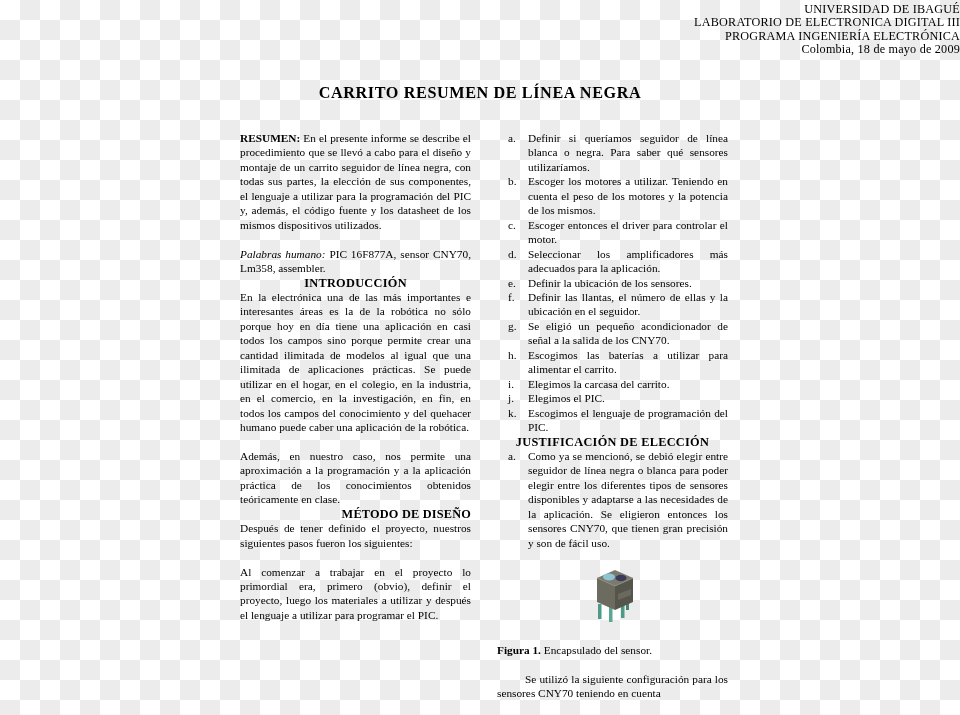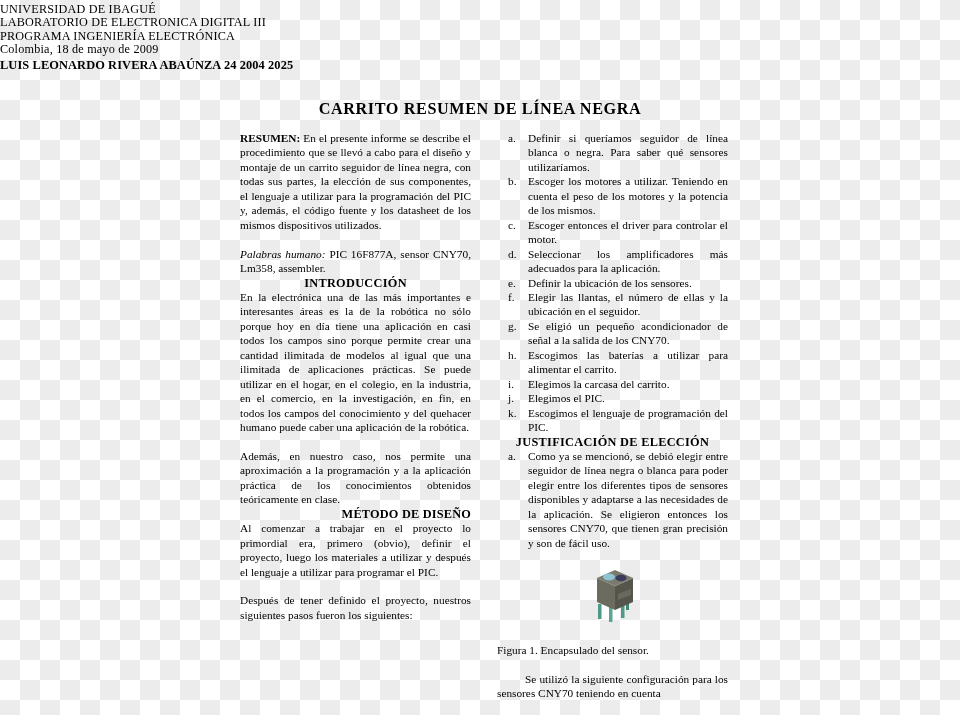--- a/index.html
+++ b/index.html
@@ -24,21 +24,21 @@
 
   #page {
     position: relative;
     width: 960px;
     height: 715px;
     box-sizing: border-box;
   }
 
   
   .doc-header {
-    text-align: left;
+    text-align: right;
     padding-top: 3px;
   }
   .doc-header .hline {
     font-size: 12.2px;
     line-height: 13.4px;
     letter-spacing: 0.2px;
     white-space: nowrap;
   }
   .doc-header .hline.author {
     font-weight: bold;
@@ -132,72 +132,71 @@
     display: inline-block;
     width: 64px;
     height: 60px;
   }
   .fig-caption {
     margin-top: 15px;
     font-size: 11.3px;
     line-height: 14.45px;
     text-align: left;
   }
-  .fig-caption .fig-label { font-weight: normal; text-align: center; }
+  .fig-caption .fig-label { font-weight: bold; text-align: center; }
 
   .indent-para {
     text-indent: 28px;
   }
 </style>
 </head>
 <body>
 
 <div id="page">
 
   <div class="doc-header">
     <div class="hline">UNIVERSIDAD DE IBAGUÉ</div>
     <div class="hline">LABORATORIO DE ELECTRONICA DIGITAL III</div>
     <div class="hline">PROGRAMA INGENIERÍA ELECTRÓNICA</div>
     <div class="hline">Colombia, 18 de mayo de 2009</div>
-    <div class="hline author">LUIS LEONARDO RIVERA ABAÚNZA 24 2004 2025</div>
   </div>
 
   <div class="doc-title">CARRITO RESUMEN DE LÍNEA NEGRA</div>
 
   <div class="columns">
 
     <div class="col col-left">
 
       <p class="para"><span class="lead-bold">RESUMEN:</span><span> En el presente informe se describe el procedimiento que se llevó a cabo para el diseño y montaje de un carrito seguidor de línea negra, con todas sus partes, la elección de sus componentes, el lenguaje a utilizar para la programación del PIC y, además, el código fuente y los datasheet de los mismos dispositivos utilizados.</span></p>
 
       <p class="para"><span class="ital">Palabras humano:</span><span> PIC 16F877A, sensor CNY70, Lm358, assembler.</span></p>
 
       <h2 class="section sp-before sp-after">INTRODUCCIÓN</h2>
 
       <p class="para">En la electrónica una de las más importantes e interesantes áreas es la de la robótica no sólo porque hoy en día tiene una aplicación en casi todos los campos sino porque permite crear una cantidad ilimitada de modelos al igual que una ilimitada de aplicaciones prácticas. Se puede utilizar en el hogar, en el colegio, en la industria, en el comercio, en la investigación, en fin, en todos los campos del conocimiento y del quehacer humano puede caber una aplicación de la robótica.</p>
 
       <p class="para">Además, en nuestro caso, nos permite una aproximación a la programación y a la aplicación práctica de los conocimientos obtenidos teóricamente en clase.</p>
 
       <h2 class="section section-left sp-before sp-after">MÉTODO DE DISEÑO</h2>
 
+      <p class="para">Después de tener definido el proyecto, nuestros siguientes pasos fueron los siguientes:</p>
+
       <p class="para">Al comenzar a trabajar en el proyecto lo primordial era, primero (obvio), definir el proyecto, luego los materiales a utilizar y después el lenguaje a utilizar para programar el PIC.</p>
-
-      <p class="para">Después de tener definido el proyecto, nuestros siguientes pasos fueron los siguientes:</p>
 
     </div>
 
     <div class="col col-right">
 
       <ol class="alpha">
         <li><span class="marker">a.</span><span>Definir si queríamos seguidor de línea blanca o negra. Para saber qué sensores utilizaríamos.</span></li>
         <li><span class="marker">b.</span><span>Escoger los motores a utilizar. Teniendo en cuenta el peso de los motores y la potencia de los mismos.</span></li>
         <li><span class="marker">c.</span><span>Escoger entonces el driver para controlar el motor.</span></li>
         <li><span class="marker">d.</span><span>Seleccionar los amplificadores más adecuados para la aplicación.</span></li>
         <li><span class="marker">e.</span><span>Definir la ubicación de los sensores.</span></li>
-        <li><span class="marker">f.</span><span>Elegir las llantas, el número de ellas y la ubicación en el seguidor.</span></li>
+        <li><span class="marker">f.</span><span>Definir las llantas, el número de ellas y la ubicación en el seguidor.</span></li>
         <li><span class="marker">g.</span><span>Se eligió un pequeño acondicionador de señal a la salida de los CNY70.</span></li>
         <li><span class="marker">h.</span><span>Escogimos las baterías a utilizar para alimentar el carrito.</span></li>
         <li><span class="marker">i.</span><span>Elegimos la carcasa del carrito.</span></li>
         <li><span class="marker">j.</span><span>Elegimos el PIC.</span></li>
         <li><span class="marker">k.</span><span>Escogimos el lenguaje de programación del PIC.</span></li>
       </ol>
 
       <h2 class="section sp-before sp-after">JUSTIFICACIÓN DE ELECCIÓN</h2>
 
       <ol class="alpha">

